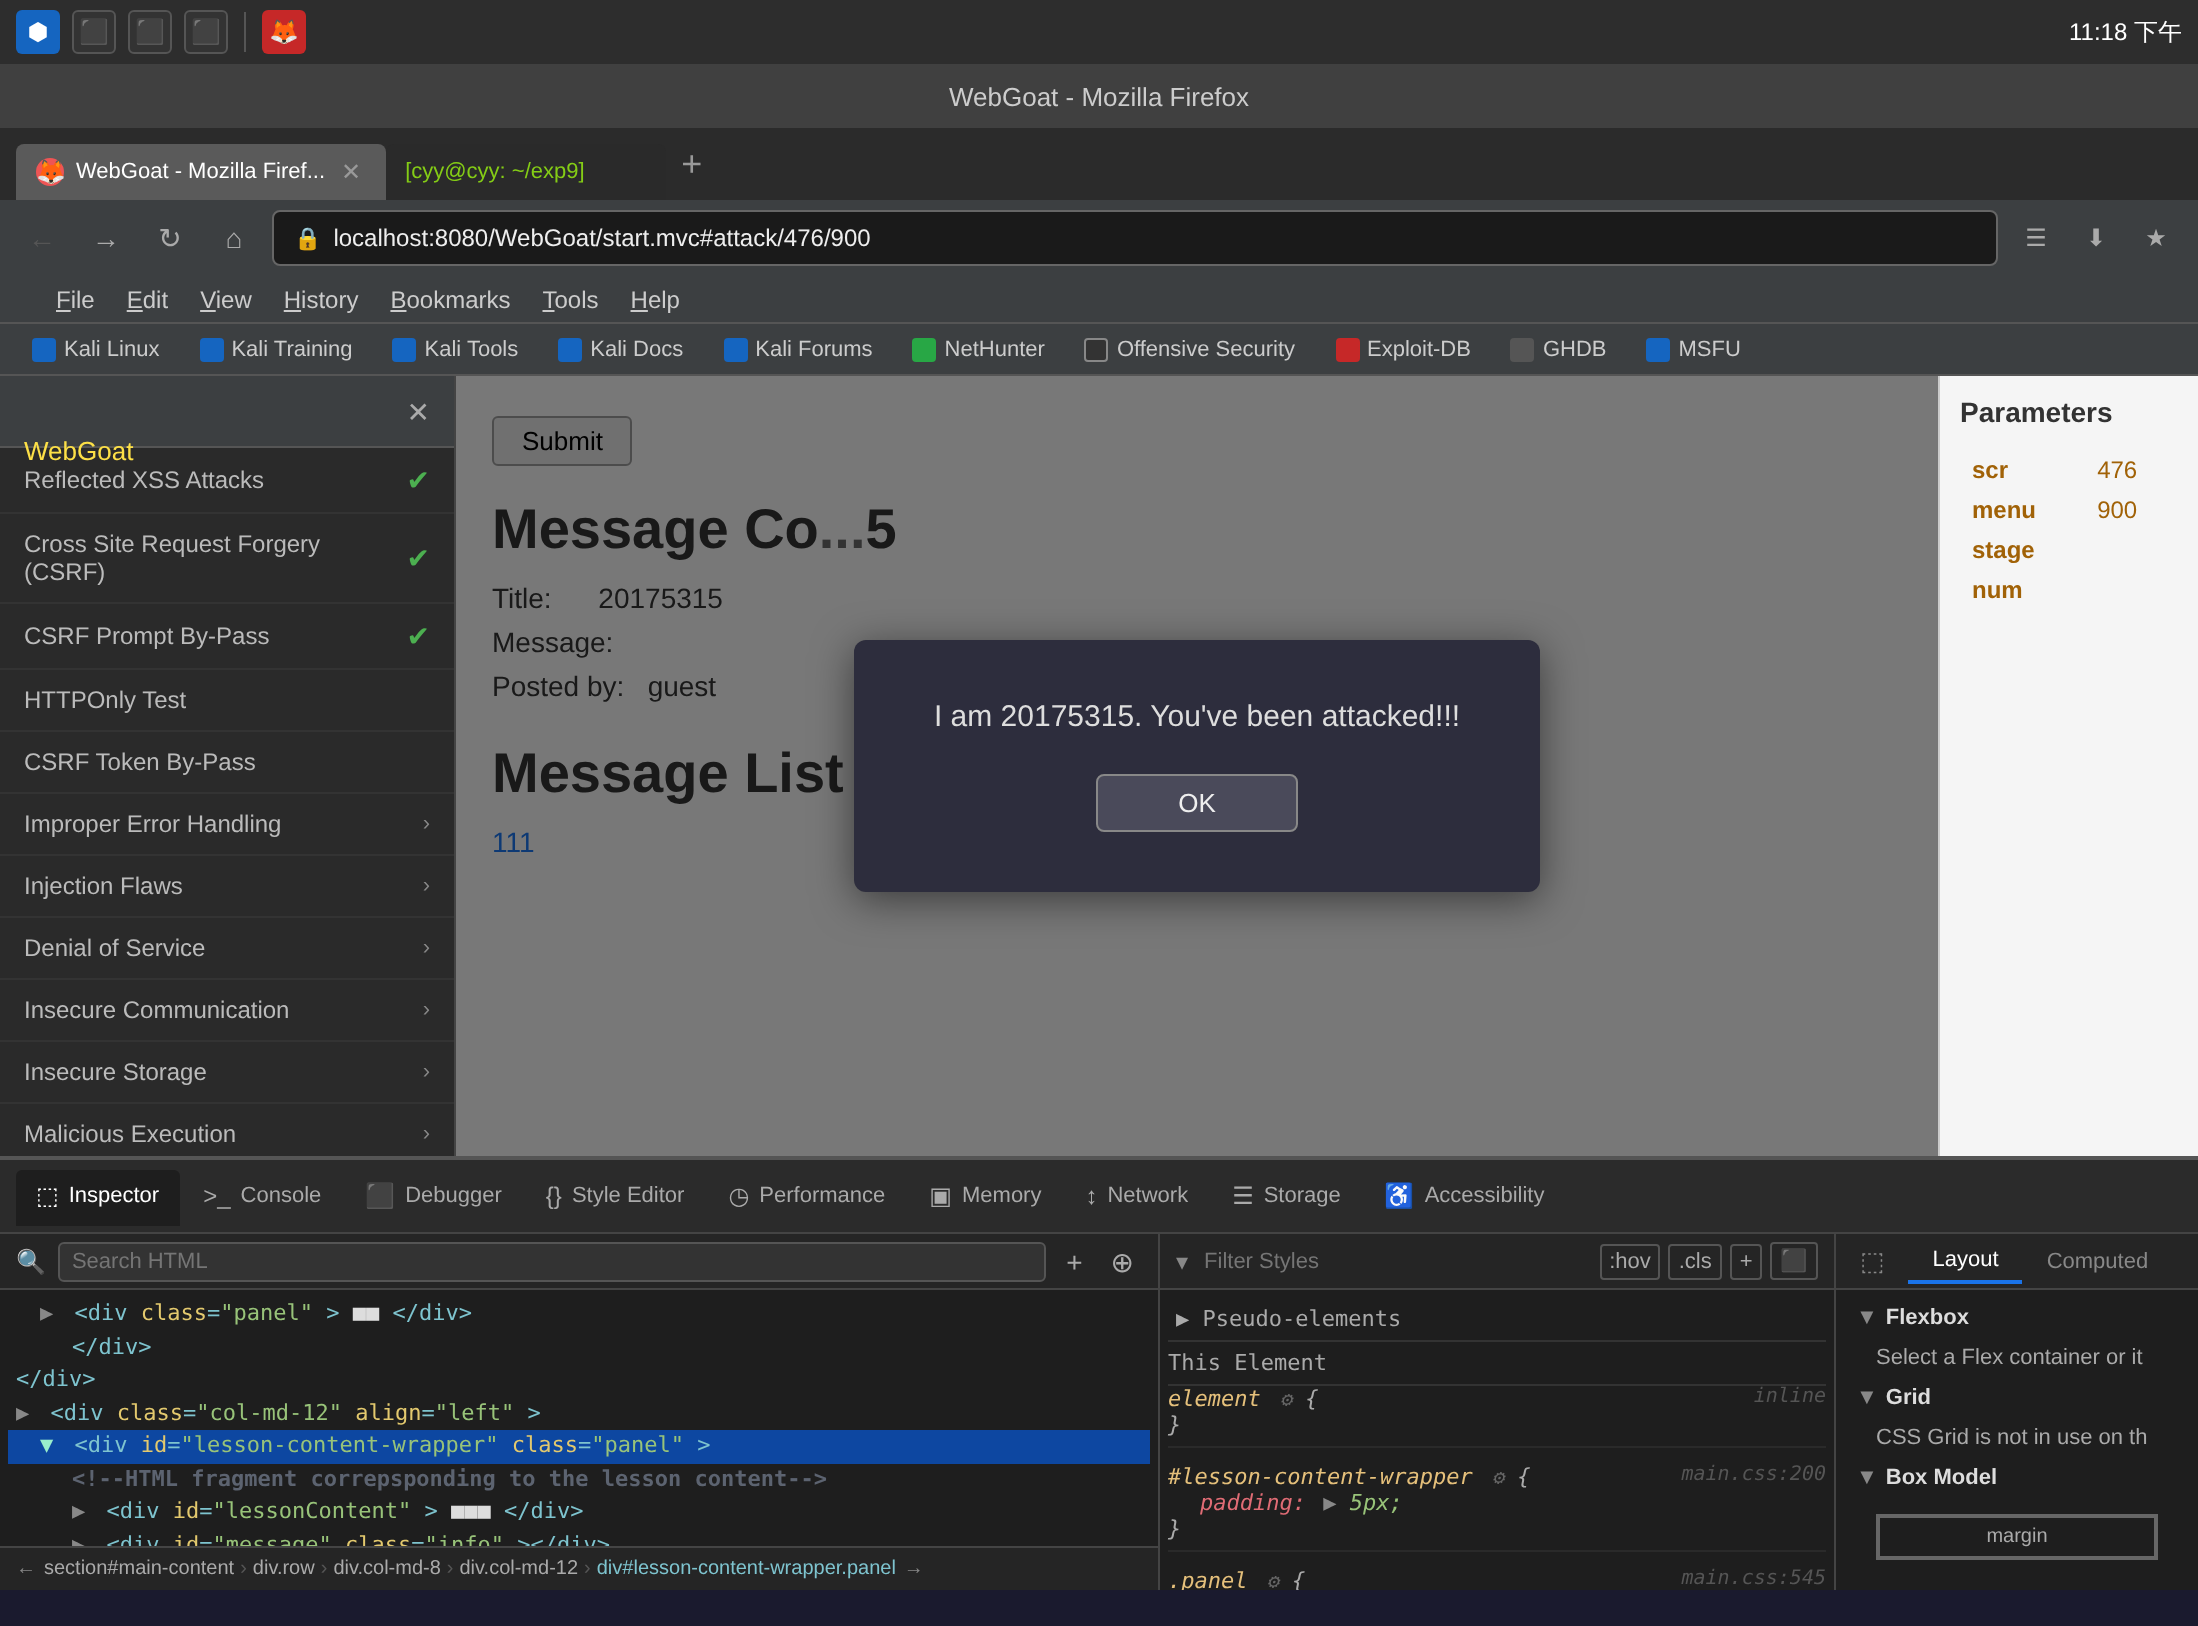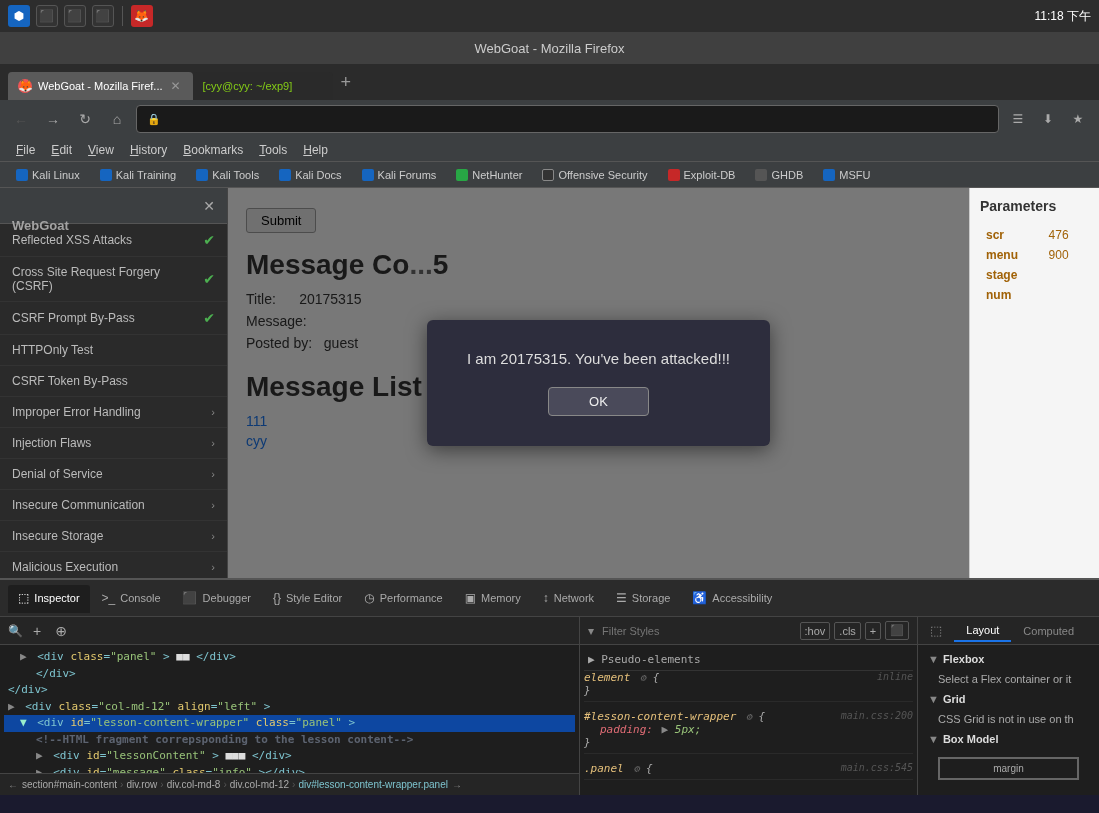--- a/index.html
+++ b/index.html
@@ -104,21 +104,21 @@
     .url-text { flex: 1; color: #eee; font-size: 12px; }
     .nav-actions { display: flex; gap: 4px; }
     .nav-action-btn { width: 26px; height: 26px; background: none; border: none; color: #aaa; cursor: pointer; font-size: 12px; display: flex; align-items: center; justify-content: center; border-radius: 3px; }
 
     
     .menu-bar {
       height: 24px;
       background: #3c3f41;
       display: flex;
       align-items: center;
-      padding: 0 8px;
+      padding: 0 20px;
       border-bottom: 1px solid #555;
     }
     .menu-item {
       padding: 2px 8px;
       color: #ccc;
       font-size: 12px;
       cursor: pointer;
       border-radius: 2px;
     }
     .menu-item u { text-decoration: underline; }
@@ -168,21 +168,21 @@
     }
     .sidebar-header {
       height: 36px;
       background: #3c3f41;
       display: flex;
       align-items: center;
       padding: 0 12px;
       border-bottom: 1px solid #555;
       gap: 8px;
     }
-    .sidebar-title { color: #a3a3a3; font-size: 13px; font-weight: bold; flex: 1; margin-top: 40px; }
+    .sidebar-title { color: #fde047; font-size: 13px; font-weight: normal; flex: 1; margin-top: 40px; }
     .sidebar-close { color: #aaa; cursor: pointer; font-size: 14px; }
     .sidebar-item {
       padding: 8px 12px;
       color: #bbb;
       font-size: 12px;
       cursor: pointer;
       display: flex;
       align-items: center;
       justify-content: space-between;
       border-bottom: 1px solid #333;
@@ -460,20 +460,21 @@
     <span class="tab-new">+</span>
   </div>
 
   <div class="nav-bar">
     <button class="nav-btn disabled">←</button>
     <button class="nav-btn">→</button>
     <button class="nav-btn">↻</button>
     <button class="nav-btn">⌂</button>
     <div class="url-bar">
       <span class="url-lock">🔒</span>
+      <span class="url-text">localhost:8080/WebGoat/start.mvc#attack/476/900</span>
     </div>
     <div class="nav-actions">
       <button class="nav-action-btn">☰</button>
       <button class="nav-action-btn">⬇</button>
       <button class="nav-action-btn">★</button>
     </div>
   </div>
 
   <div class="menu-bar">
     <div class="menu-item"><u>F</u>ile</div>
@@ -592,21 +593,20 @@
         <div class="web-field">
           <strong>Message:</strong>
         </div>
         <div class="web-field">
           <span>Posted by:</span>
           &nbsp;
           <span>guest</span>
         </div>
         <h3 class="message-list-heading">Message List</h3>
         <a class="msg-link">111</a>
-        <a class="msg-link">cyy</a>
 
         
         <div class="modal-overlay">
           <div class="modal-box">
             <p class="modal-message">I am 20175315. You've been attacked!!!</p>
             <button class="modal-ok-btn">OK</button>
           </div>
         </div>
       </div>
     </div>
@@ -676,20 +676,21 @@
         <span style="font-size:12px;">♿</span>
         <span>Accessibility</span>
       </div>
     </div>
 
     <div class="devtools-body">
 
       <div class="html-panel">
         <div class="html-toolbar">
           <span style="color:#888;font-size:12px;">🔍</span>
+          <input class="html-search" placeholder="Search HTML" type="text" style="">
           <span class="html-toolbar-btn">+</span>
           <span class="html-toolbar-btn">⊕</span>
         </div>
         <div class="html-code">
           <div class="html-line html-indent-1">
             <span class="html-triangle">▶</span>
             <span class="html-tag">&lt;div</span>
             <span> </span><span class="html-attr-name">class</span><span class="html-tag">=</span><span class="html-attr-val">"panel"</span>
             <span class="html-tag">&gt;</span>
             <span class="html-text"> ■■ </span>
@@ -757,20 +758,23 @@
           <input class="styles-search" placeholder="Filter Styles" type="text" style="">
           <button class="style-btn">:hov</button>
           <button class="style-btn">.cls</button>
           <button class="style-btn">+</button>
           <button class="style-btn">⬛</button>
         </div>
         <div class="styles-content">
           <div class="styles-pseudo">
             <span>▶</span>
             <span>Pseudo-elements</span>
+          </div>
+          <div style="padding:4px 0; color:#aaa; font-size:11px; border-bottom:1px solid #333;">
+            <span>This Element</span>
           </div>
 
           <div class="style-rule">
             <div>
               <span class="style-selector">element</span>
               <span style="font-size:10px;cursor:pointer;color:#666;margin-left:3px;">⚙</span>
               <span class="style-brace"> {</span>
               <span class="style-source">inline</span>
             </div>
             <div>

